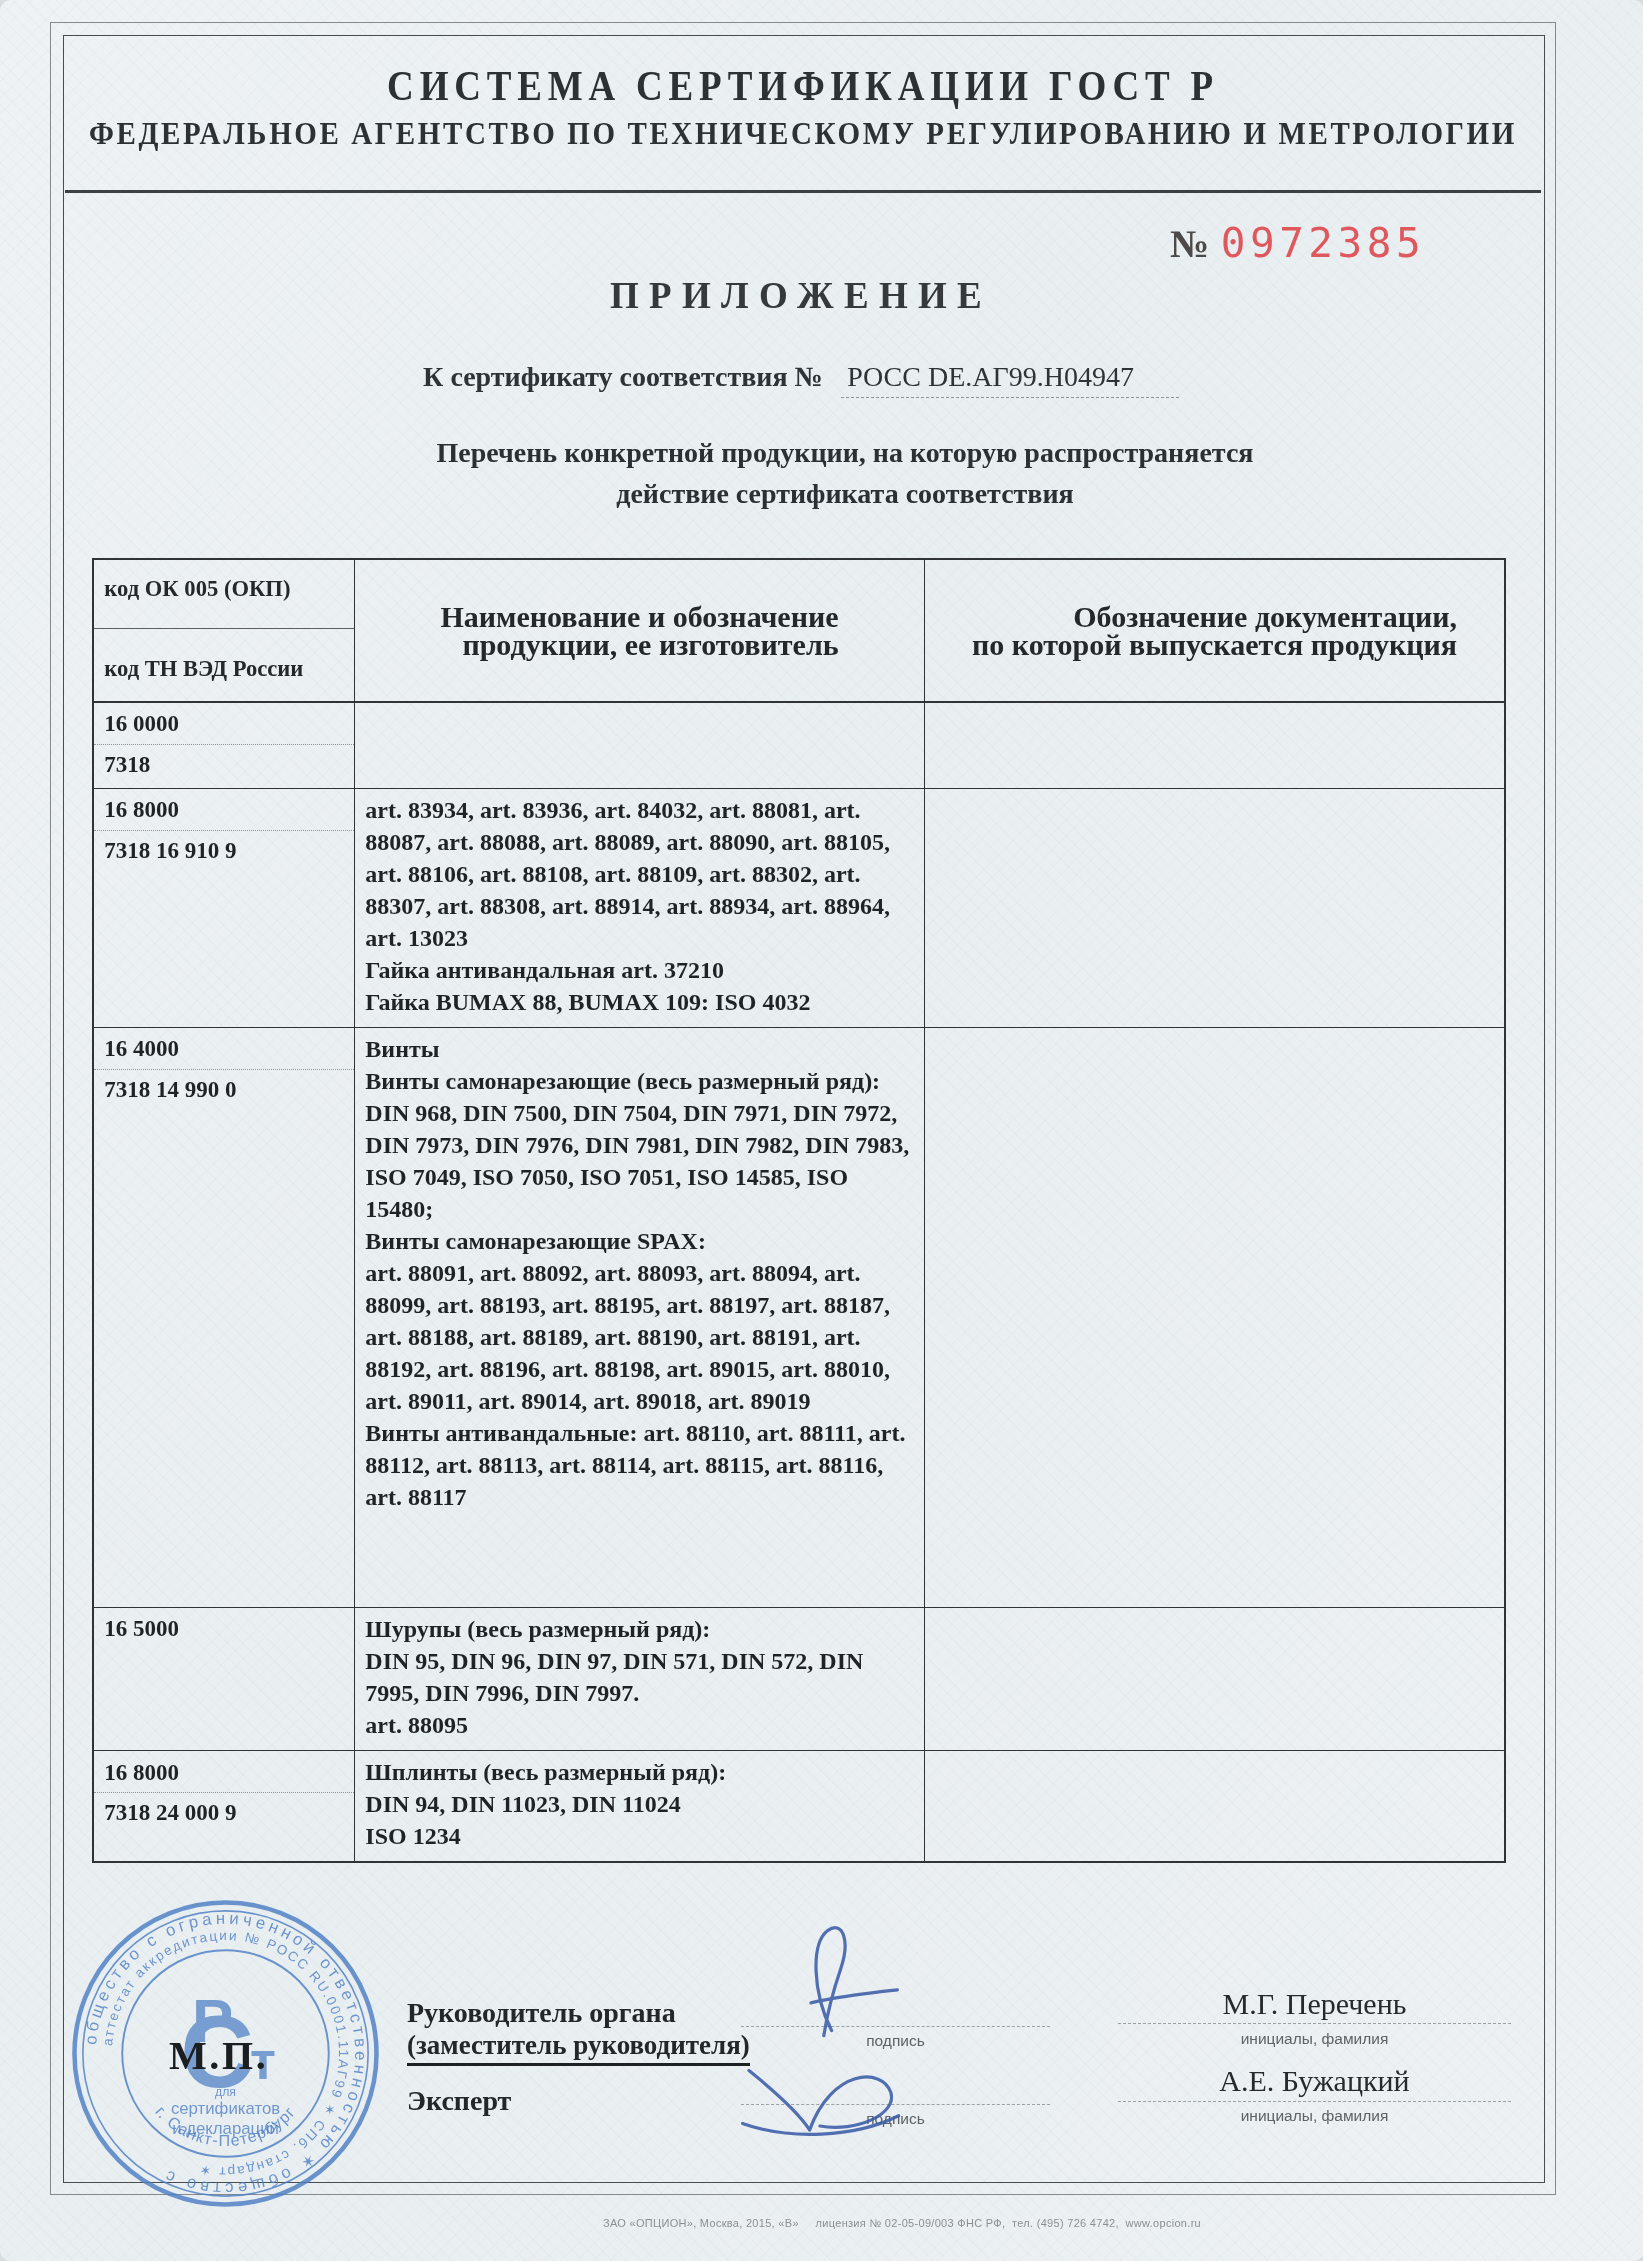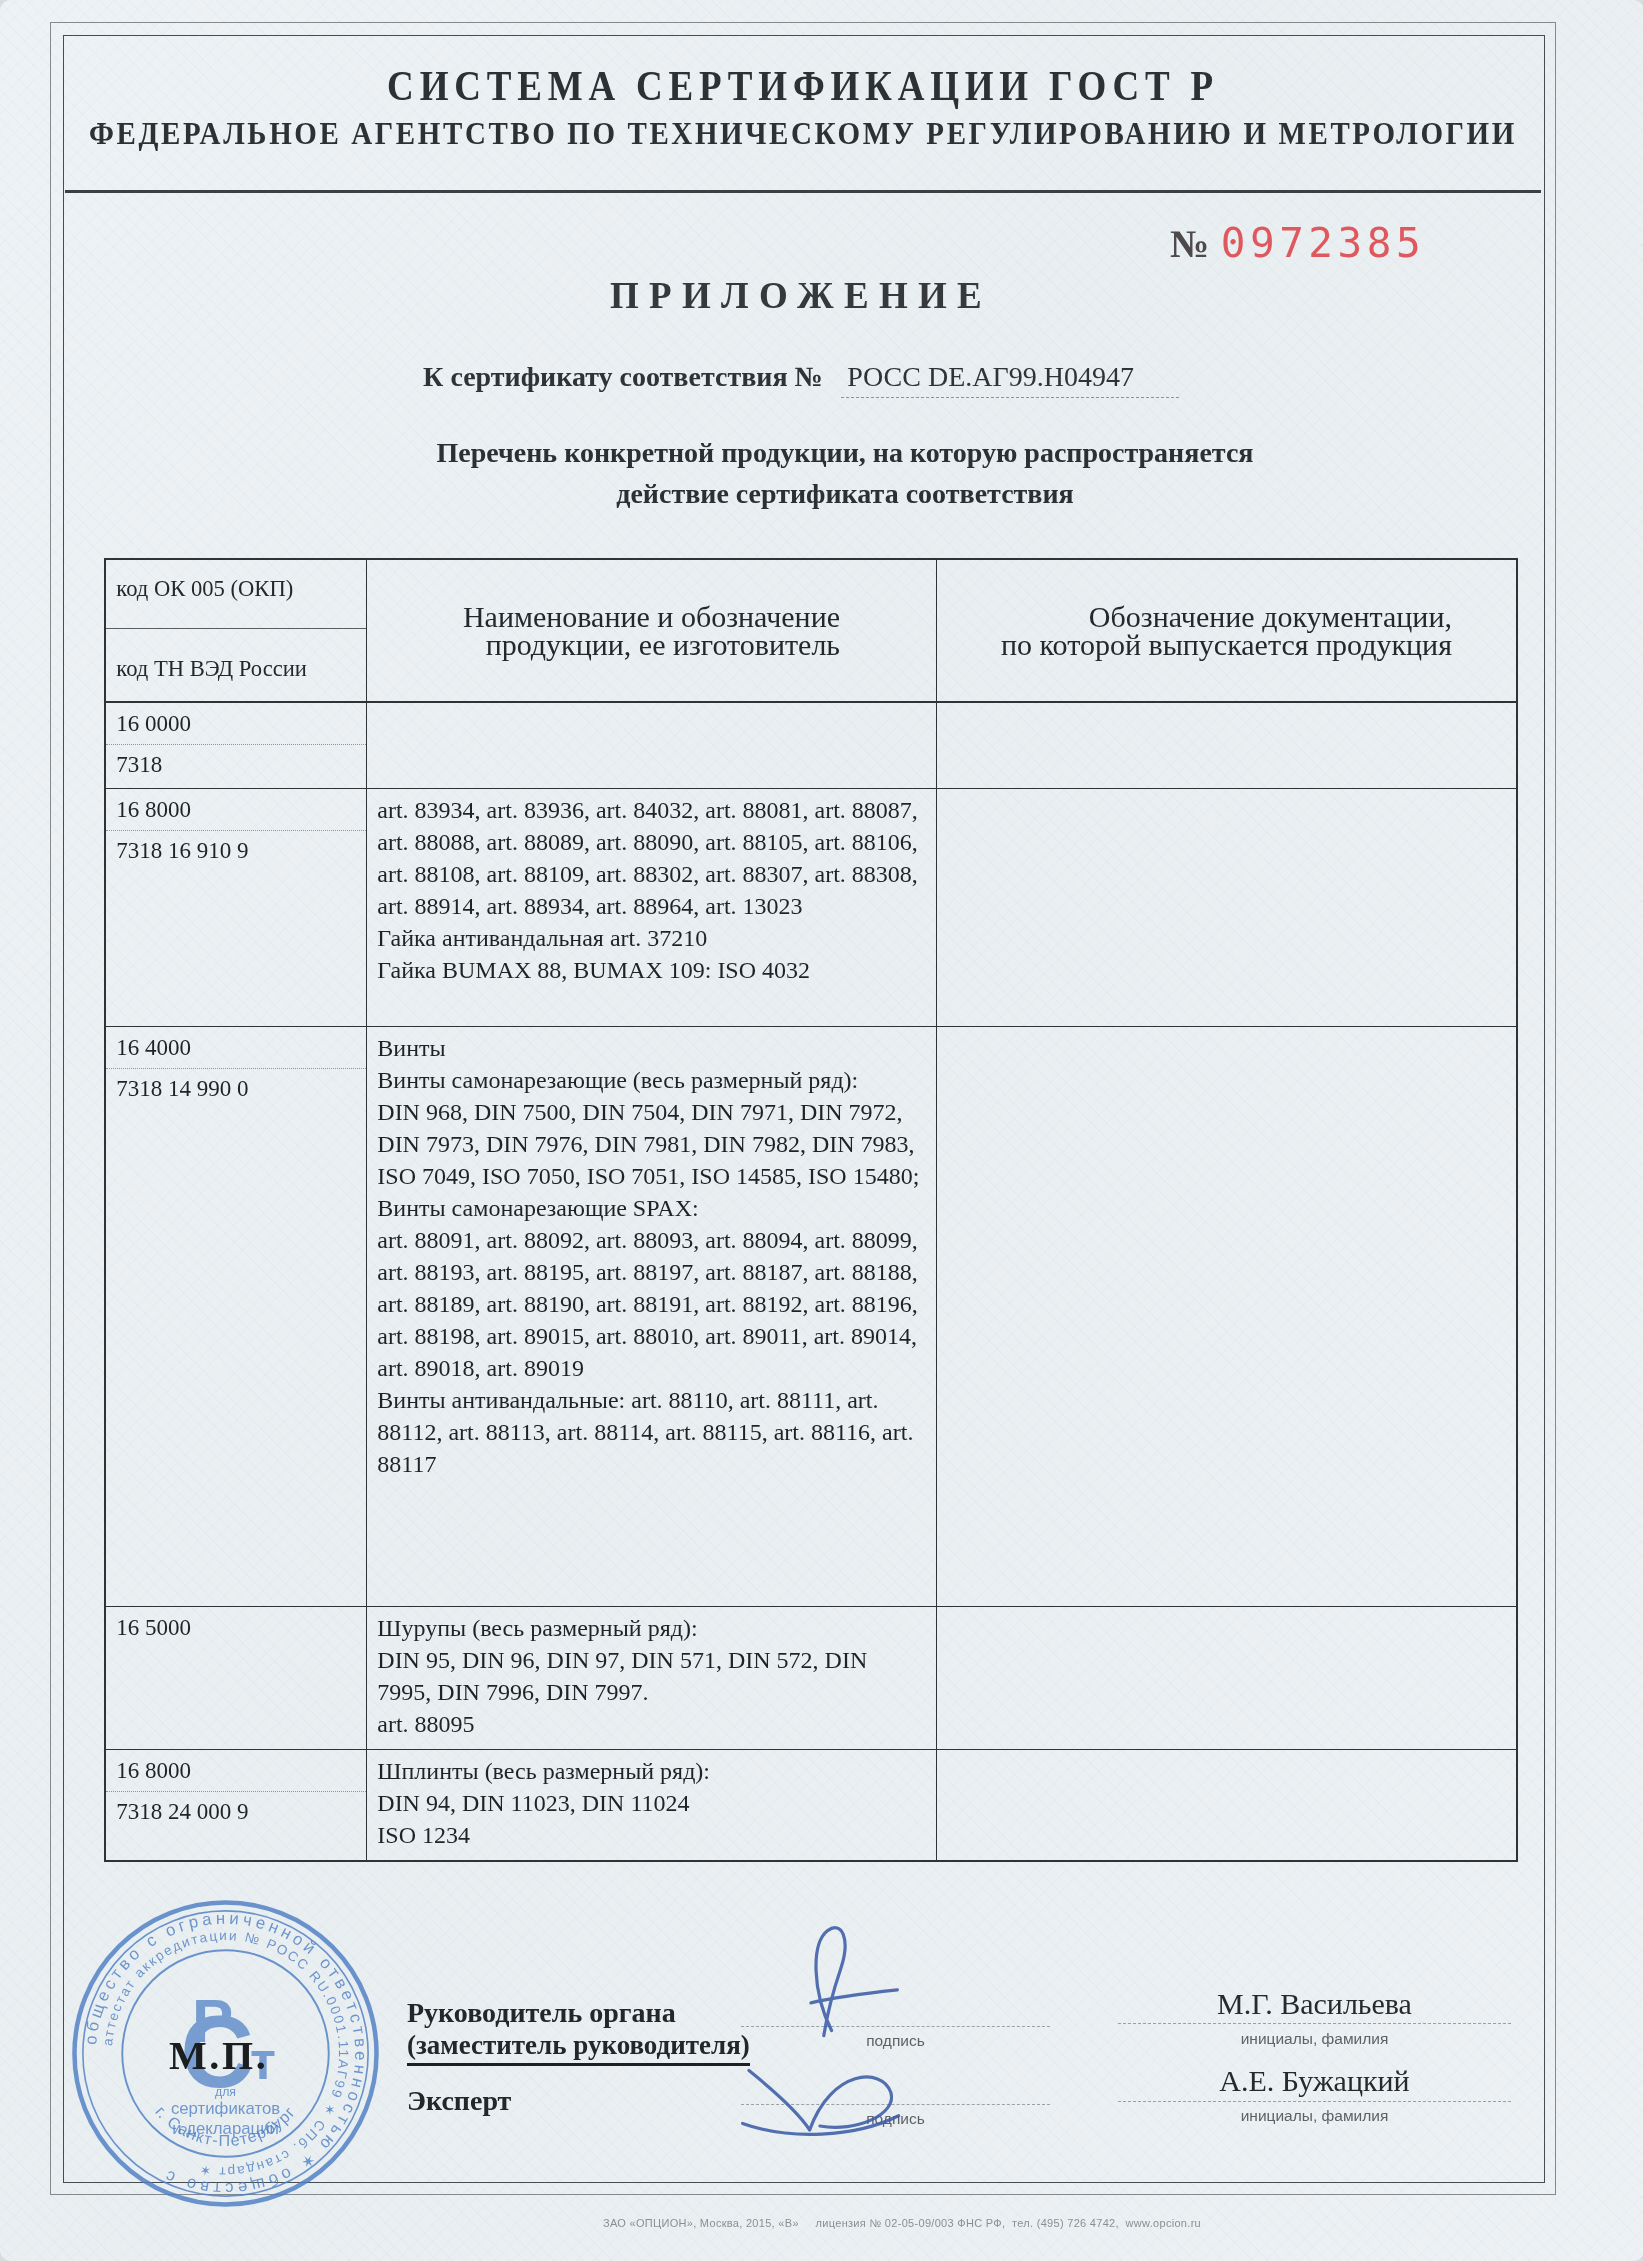--- a/index.html
+++ b/index.html
@@ -36,21 +36,21 @@
   .title{position:absolute;left:63px;top:274px;width:1476px;text-align:center;
     font-size:37px;font-weight:bold;letter-spacing:10.3px;color:#35393c;}
   .cert-line{position:absolute;left:63px;top:361px;width:1476px;text-align:center;font-size:28px;color:#2e3338;}
   .cert-line .pfx{font-weight:bold;}
   .cert-line .num{display:inline-block;margin-left:18px;padding:0 45px 3.9px 6.4px;
     border-bottom:1.9px dashed #8d9194;}
   .desc{position:absolute;left:63px;width:1476px;text-align:center;
     font-size:28px;font-weight:bold;color:#2b3034;padding-left:44px;}
   .desc1{top:437px;} .desc2{top:478px;}
   
-  .ctable{position:absolute;left:104px;top:558px;width:1410px;border:2.6px solid #2f3336;display:flex;flex-direction:column;background:transparent;}
+  .ctable{position:absolute;left:92px;top:558px;width:1410px;border:2.6px solid #2f3336;display:flex;flex-direction:column;background:transparent;font-weight:bold;}
   .trow{display:grid;grid-template-columns:260px 570px 1fr;border-top:1.9px solid #2f3336;}
   .trow.thead{border-top:none;height:141px;}
   .trow.first-body{border-top:2.6px solid #2f3336;}
   .cell{min-width:0;}
   .c2,.c3{border-left:1.9px solid #2f3336;}
   .hc1{display:flex;flex-direction:column;justify-content:space-between;padding:15.5px 0 19.3px;}
   .hc1 .hlab{font-size:22.6px;color:#24282b;padding-left:10.3px;}
   .hc1 .h-div{border-top:1.3px solid #5a5e61;width:100%;}
   .hcell{display:flex;align-items:center;justify-content:center;text-align:right;
     font-size:30px;line-height:28px;color:#24282b;white-space:pre-line;}
@@ -222,21 +222,21 @@
 
   <div class="role role1a">Руководитель органа</div>
   <div class="role role1b">(заместитель руководителя)</div>
   <div class="role role2">Эксперт</div>
 
   <div class="sigline sl1"></div>
   <div class="sig-label sgl1">подпись</div>
   <div class="sigline sl2"></div>
   <div class="sig-label sgl2">подпись</div>
 
-  <div class="name nm1">М.Г. Васильева</div>
+  <div class="name nm1">М.Г. Перечень</div>
   <div class="nameline nl1"></div>
   <div class="name-label nlb1">инициалы, фамилия</div>
 
   <div class="name nm2">А.Е. Бужацкий</div>
   <div class="nameline nl2"></div>
   <div class="name-label nlb2">инициалы, фамилия</div>
 
   <svg class="sigs" width="258" height="258" viewBox="0 0 400 400">
     <g stroke="#3c5da8" stroke-width="5" fill="none" stroke-linecap="round" opacity="0.88">
       <g>

